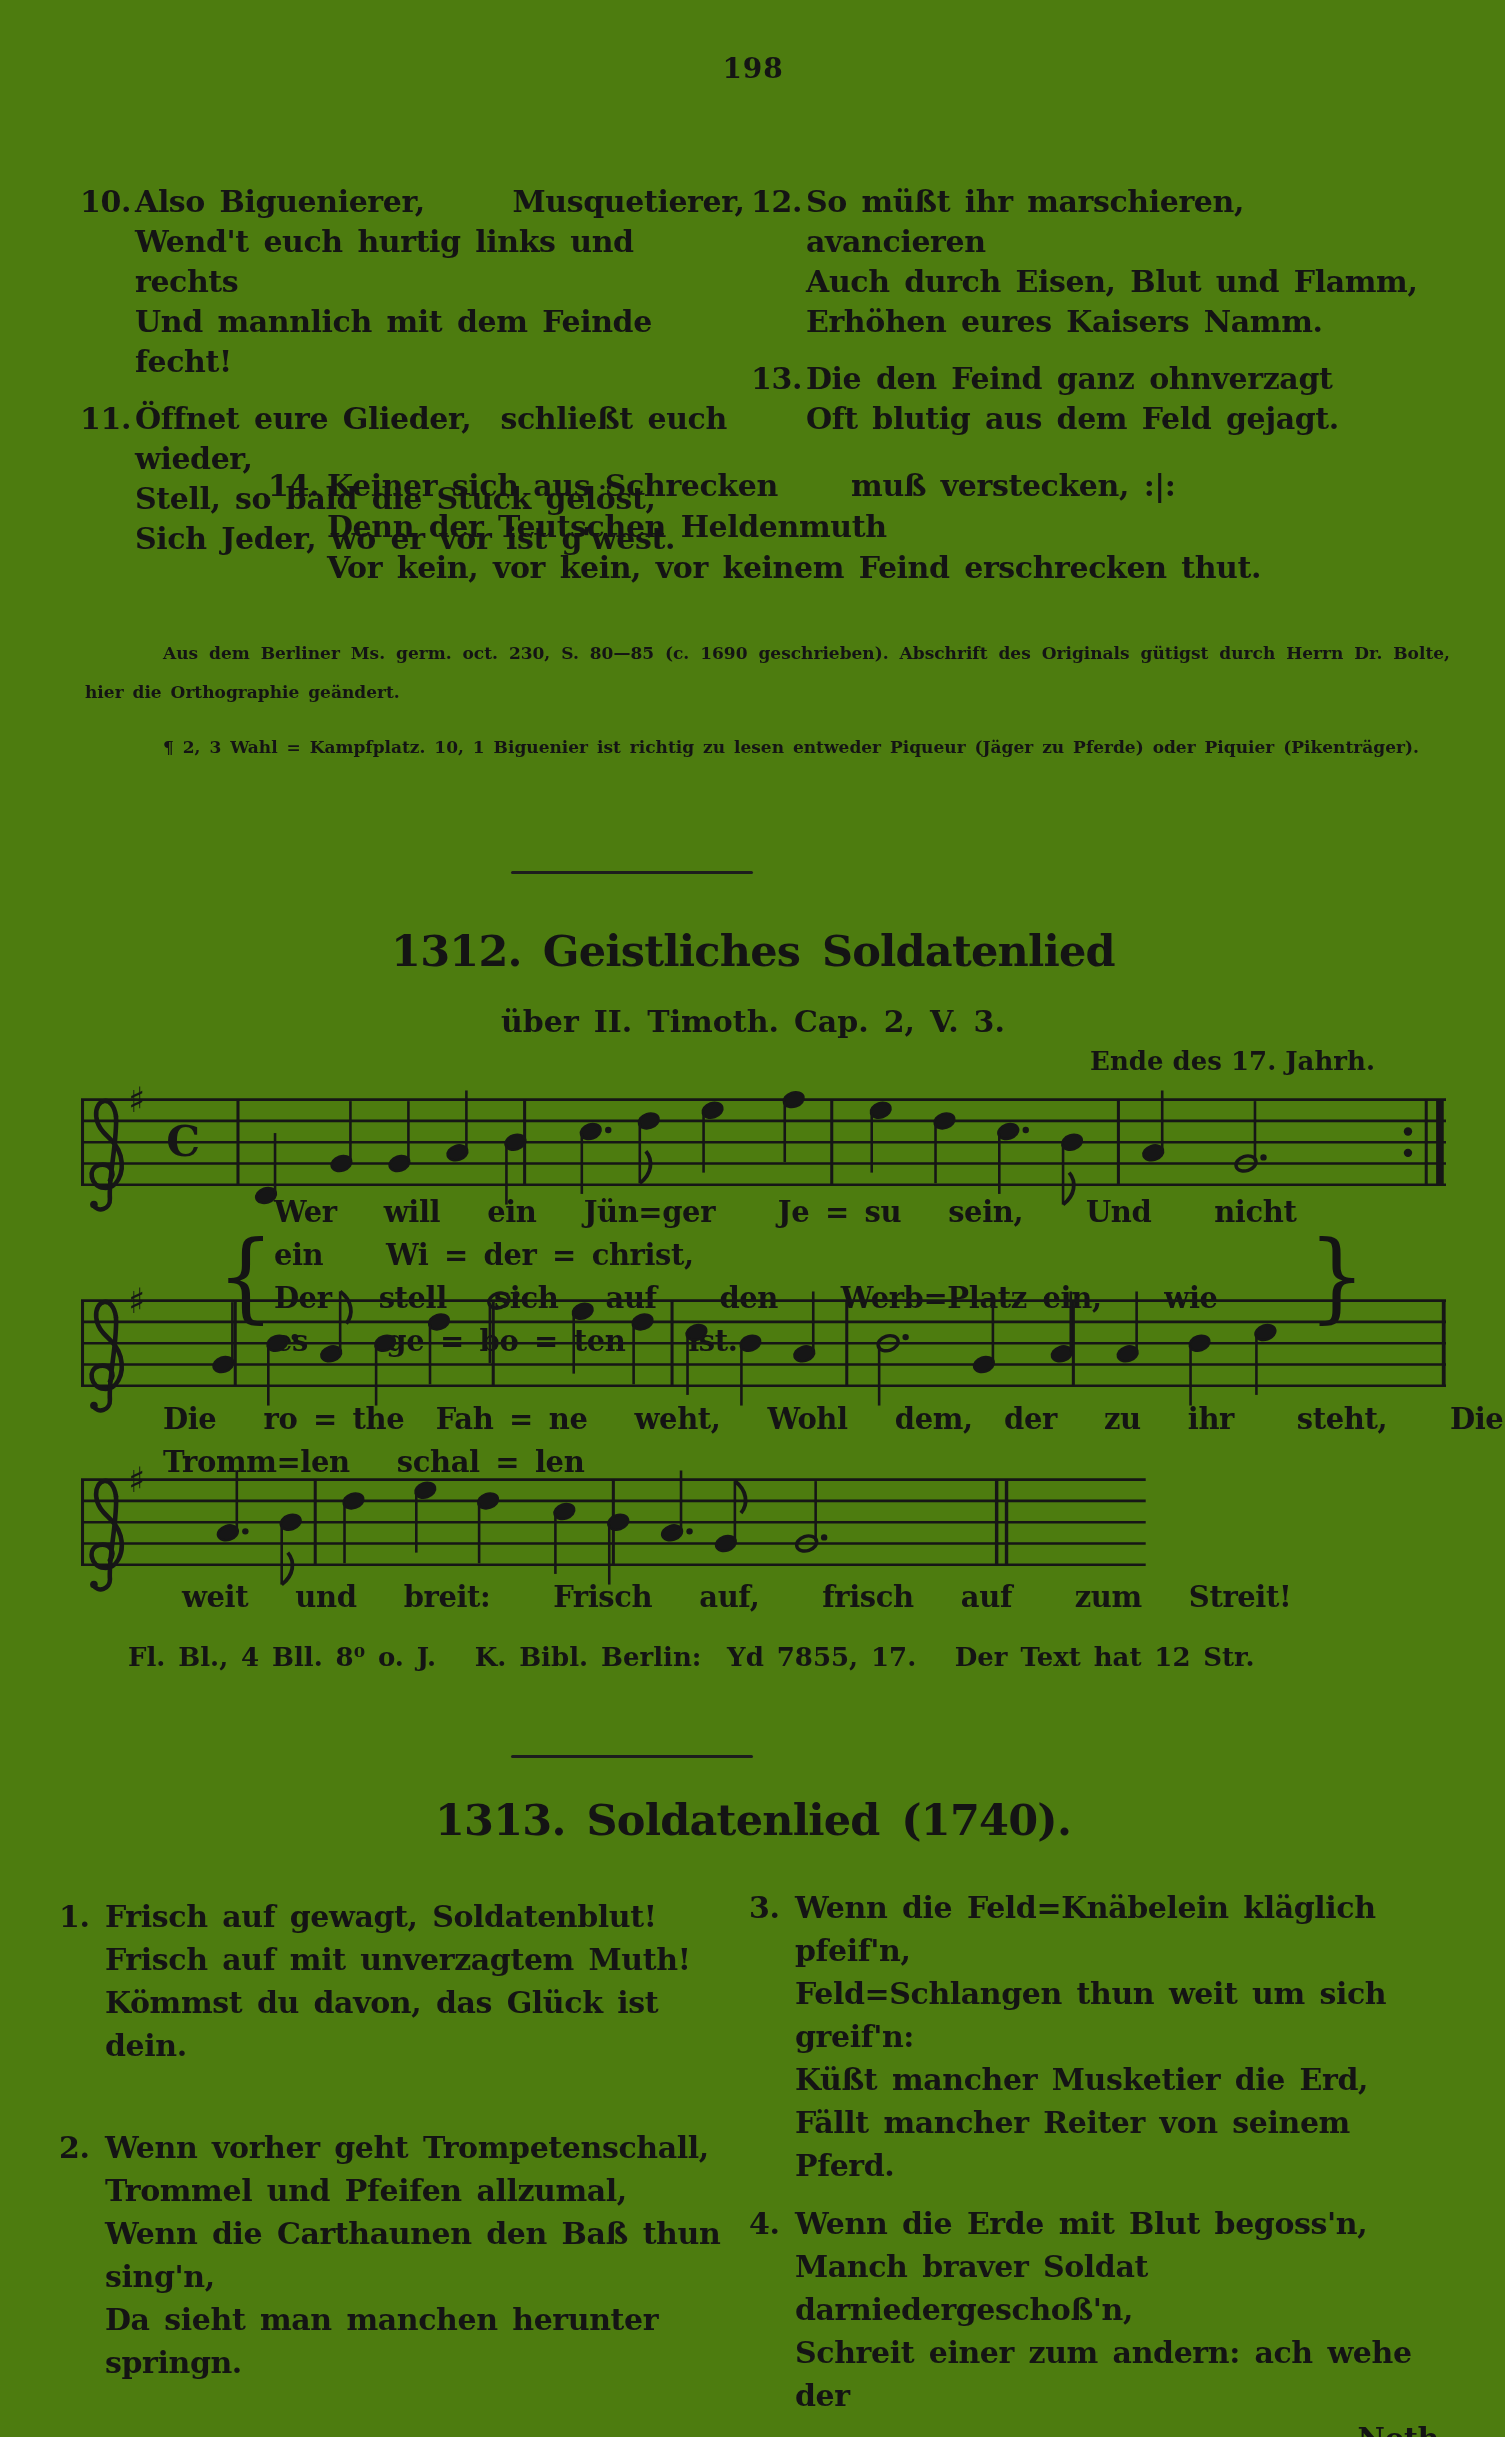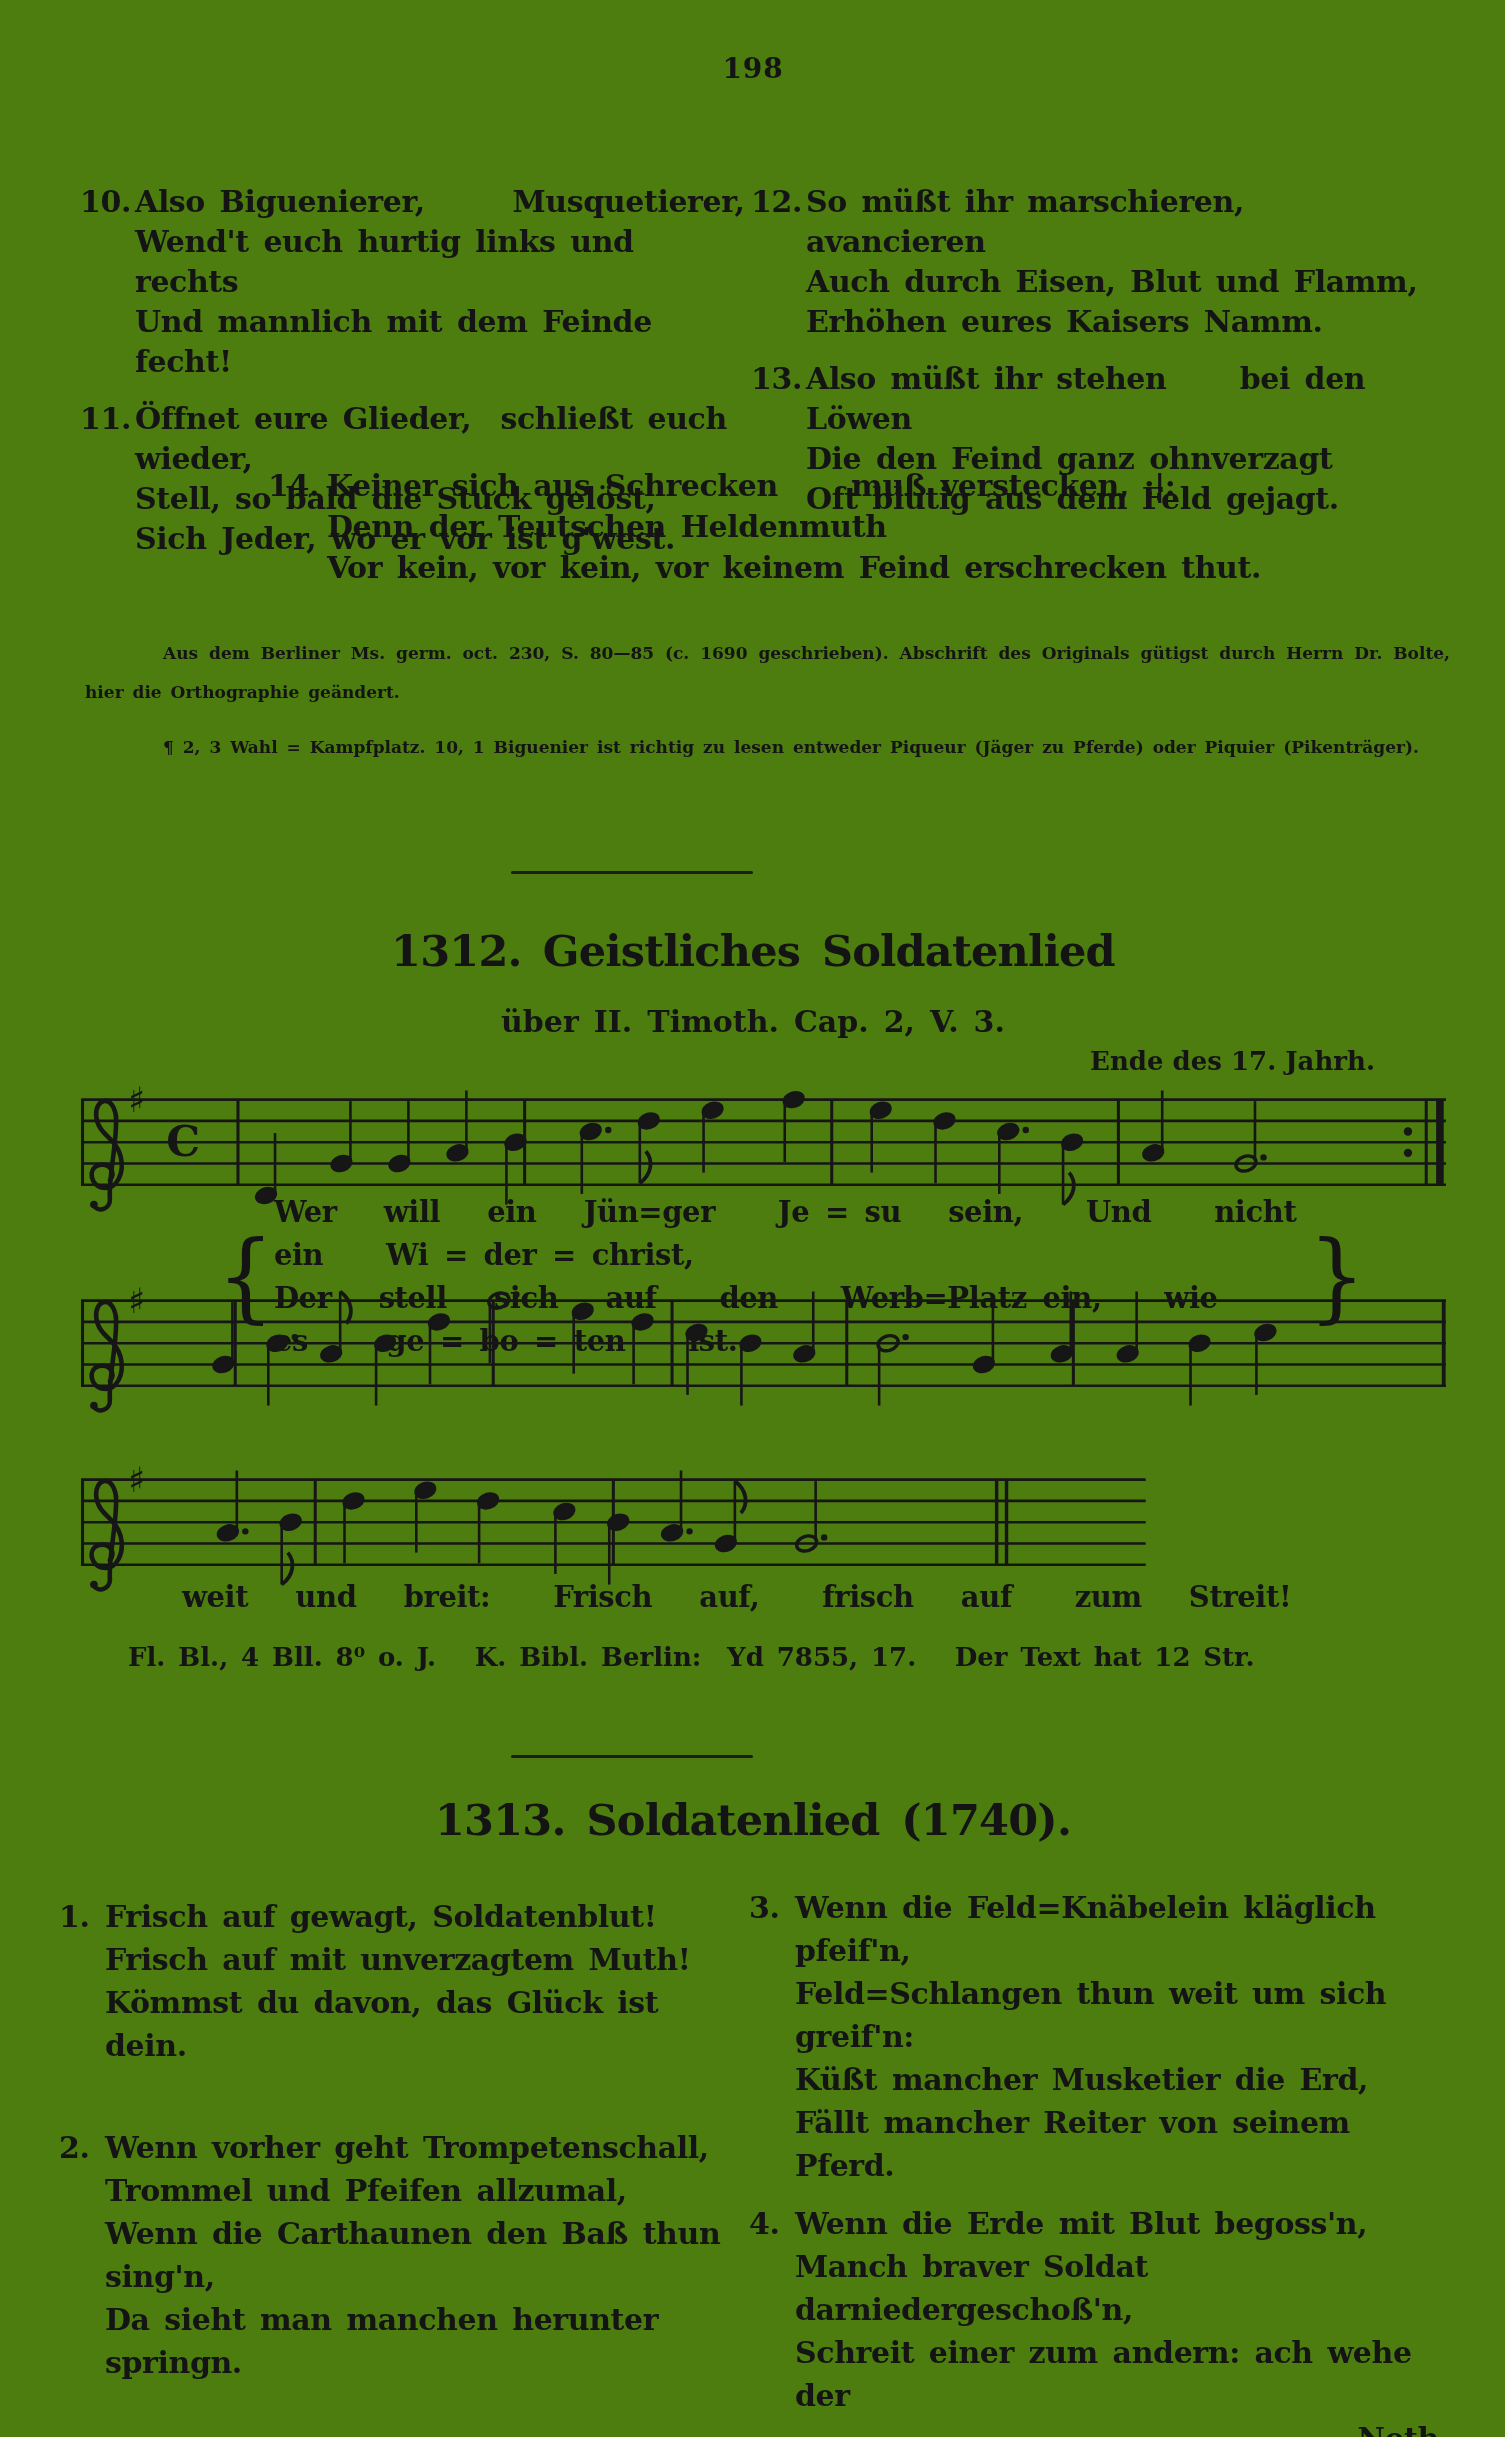--- a/index.html
+++ b/index.html
@@ -80,21 +80,20 @@
 
   <div class="colR">
     <div class="verse">
       <span class="vnum">12.</span>
       <div class="pre">So müßt ihr marschieren,     avancieren</div>
       <div class="pre">Auch durch Eisen, Blut und Flamm,</div>
       <div class="pre">Erhöhen eures Kaisers Namm.</div>
     </div>
     <div class="verse">
       <span class="vnum">13.</span>
-      <div class="pre">Also müßt ihr stehen     bei den Löwen</div>
       <div class="pre">Die den Feind ganz ohnverzagt</div>
       <div class="pre">Oft blutig aus dem Feld gejagt.</div>
     </div>
   </div>
 
   <div class="v14">
     <span class="vnum">14.</span>
     <div class="pre">Keiner sich aus Schrecken     muß verstecken, :|:</div>
     <div class="pre">Denn der Teutschen Heldenmuth</div>
     <div class="pre">Vor kein, vor kein, vor keinem Feind erschrecken thut.</div>
@@ -293,20 +292,21 @@
       </g>
       <g>
         <ellipse cx="1470.875" cy="100" rx="13.5" ry="9.5" fill="#161616" stroke="#161616" stroke-width="3" transform="rotate(-18 1470.875 100)"></ellipse>
         <line x1="1459.075" y1="103" x2="1459.075" y2="182" stroke="#161616" stroke-width="3.4"></line>
       </g>
       <g>
         <ellipse cx="1557.5" cy="86" rx="13.5" ry="9.5" fill="#161616" stroke="#161616" stroke-width="3" transform="rotate(-18 1557.5 86)"></ellipse>
         <line x1="1545.7" y1="89" x2="1545.7" y2="168" stroke="#161616" stroke-width="3.4"></line>
       </g>
     </svg>
+  <div class="lyr lyr2 pre">Die   ro = the  Fah = ne   weht,   Wohl   dem,  der   zu   ihr    steht,    Die   Tromm=len   schal = len</div>
 
   <svg class="staffwrap svg3 staff-svg" width="1365" height="160" viewBox="0 0 1795 210">
       <line x1="0" y1="44" x2="1400.1000000000001" y2="44" stroke="#161616" stroke-width="3.4"></line>
       <line x1="0" y1="72" x2="1400.1000000000001" y2="72" stroke="#161616" stroke-width="3.4"></line>
       <line x1="0" y1="100" x2="1400.1000000000001" y2="100" stroke="#161616" stroke-width="3.4"></line>
       <line x1="0" y1="128" x2="1400.1000000000001" y2="128" stroke="#161616" stroke-width="3.4"></line>
       <line x1="0" y1="156" x2="1400.1000000000001" y2="156" stroke="#161616" stroke-width="3.4"></line>
       <line x1="2" y1="44" x2="2" y2="156" stroke="#161616" stroke-width="4"></line>
       <line x1="308.02200000000005" y1="44" x2="308.02200000000005" y2="156" stroke="#161616" stroke-width="4"></line>
       <line x1="700.0500000000001" y1="44" x2="700.0500000000001" y2="156" stroke="#161616" stroke-width="4"></line>

